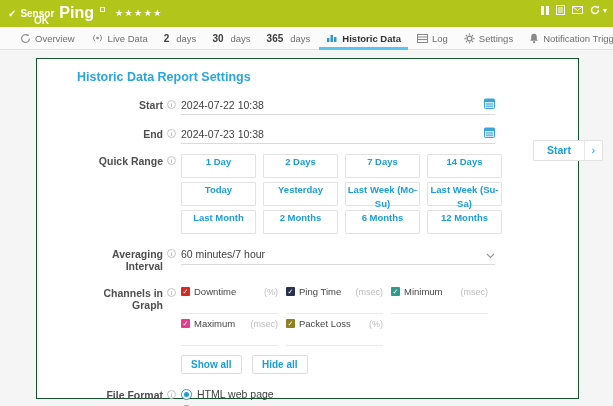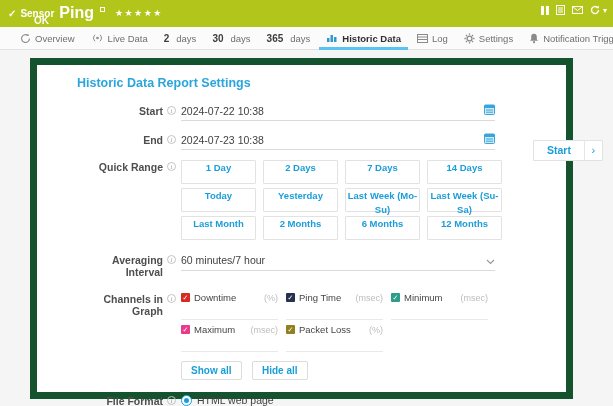--- a/index.html
+++ b/index.html
@@ -22,21 +22,21 @@
   
   .tabbar { position:absolute; top:27px; left:0; width:613px; height:23px; background:#fbfbfb; border-bottom:1px solid #e3e3e3; display:flex; align-items:stretch; padding-left:12px; }
   .tab { display:flex; align-items:center; gap:4px; padding:0 8px; font-size:9.5px; color:#6f6f6f; position:relative; white-space:nowrap; cursor:pointer; }
   .tab b { color:#3d3d3d; font-size:10px; }
   .tab .unit { margin-left:3px; }
   .tab.selected { color:#2f2f2f; font-weight:bold; }
   .tab.selected::after { content:""; position:absolute; left:1px; right:1px; bottom:-1px; height:3px; background:#58c5f1; }
   .tab svg { display:block; }
 
   
-  .panel { position:absolute; left:30px; top:58px; width:543px; height:341px; background:#fff; border:7px solid #14532d; padding:11px 0 0 40px; }
+  .panel { position:absolute; left:36px; top:58px; width:543px; height:341px; background:#fff; border:1px solid #14532d; padding:11px 0 0 40px; }
   .section-title { font-size:12.5px; color:#2aa5dd; font-weight:bold; margin-bottom:14px; }
 
   .frow { display:flex; align-items:flex-start; }
   .flabel { width:86px; text-align:right; font-size:10.5px; font-weight:bold; color:#4e4e4e; padding-top:1px; }
   .finfo { flex:none; width:9px; height:9px; border:1px solid #c3c3c3; border-radius:50%; font-size:7px; color:#a5a5a5; text-align:center; line-height:8px; margin:2px 5px 0 4px; font-style:italic; font-family:"Liberation Serif", serif; }
   .fcontrol { width:314px; }
 
   .input-line { display:flex; justify-content:space-between; align-items:center; border-bottom:1px solid #dadada; padding-bottom:3px; font-size:10.5px; color:#3f3f3f; }
   .mb10 { margin-bottom:12px; }
   .mb8 { margin-bottom:10px; }

